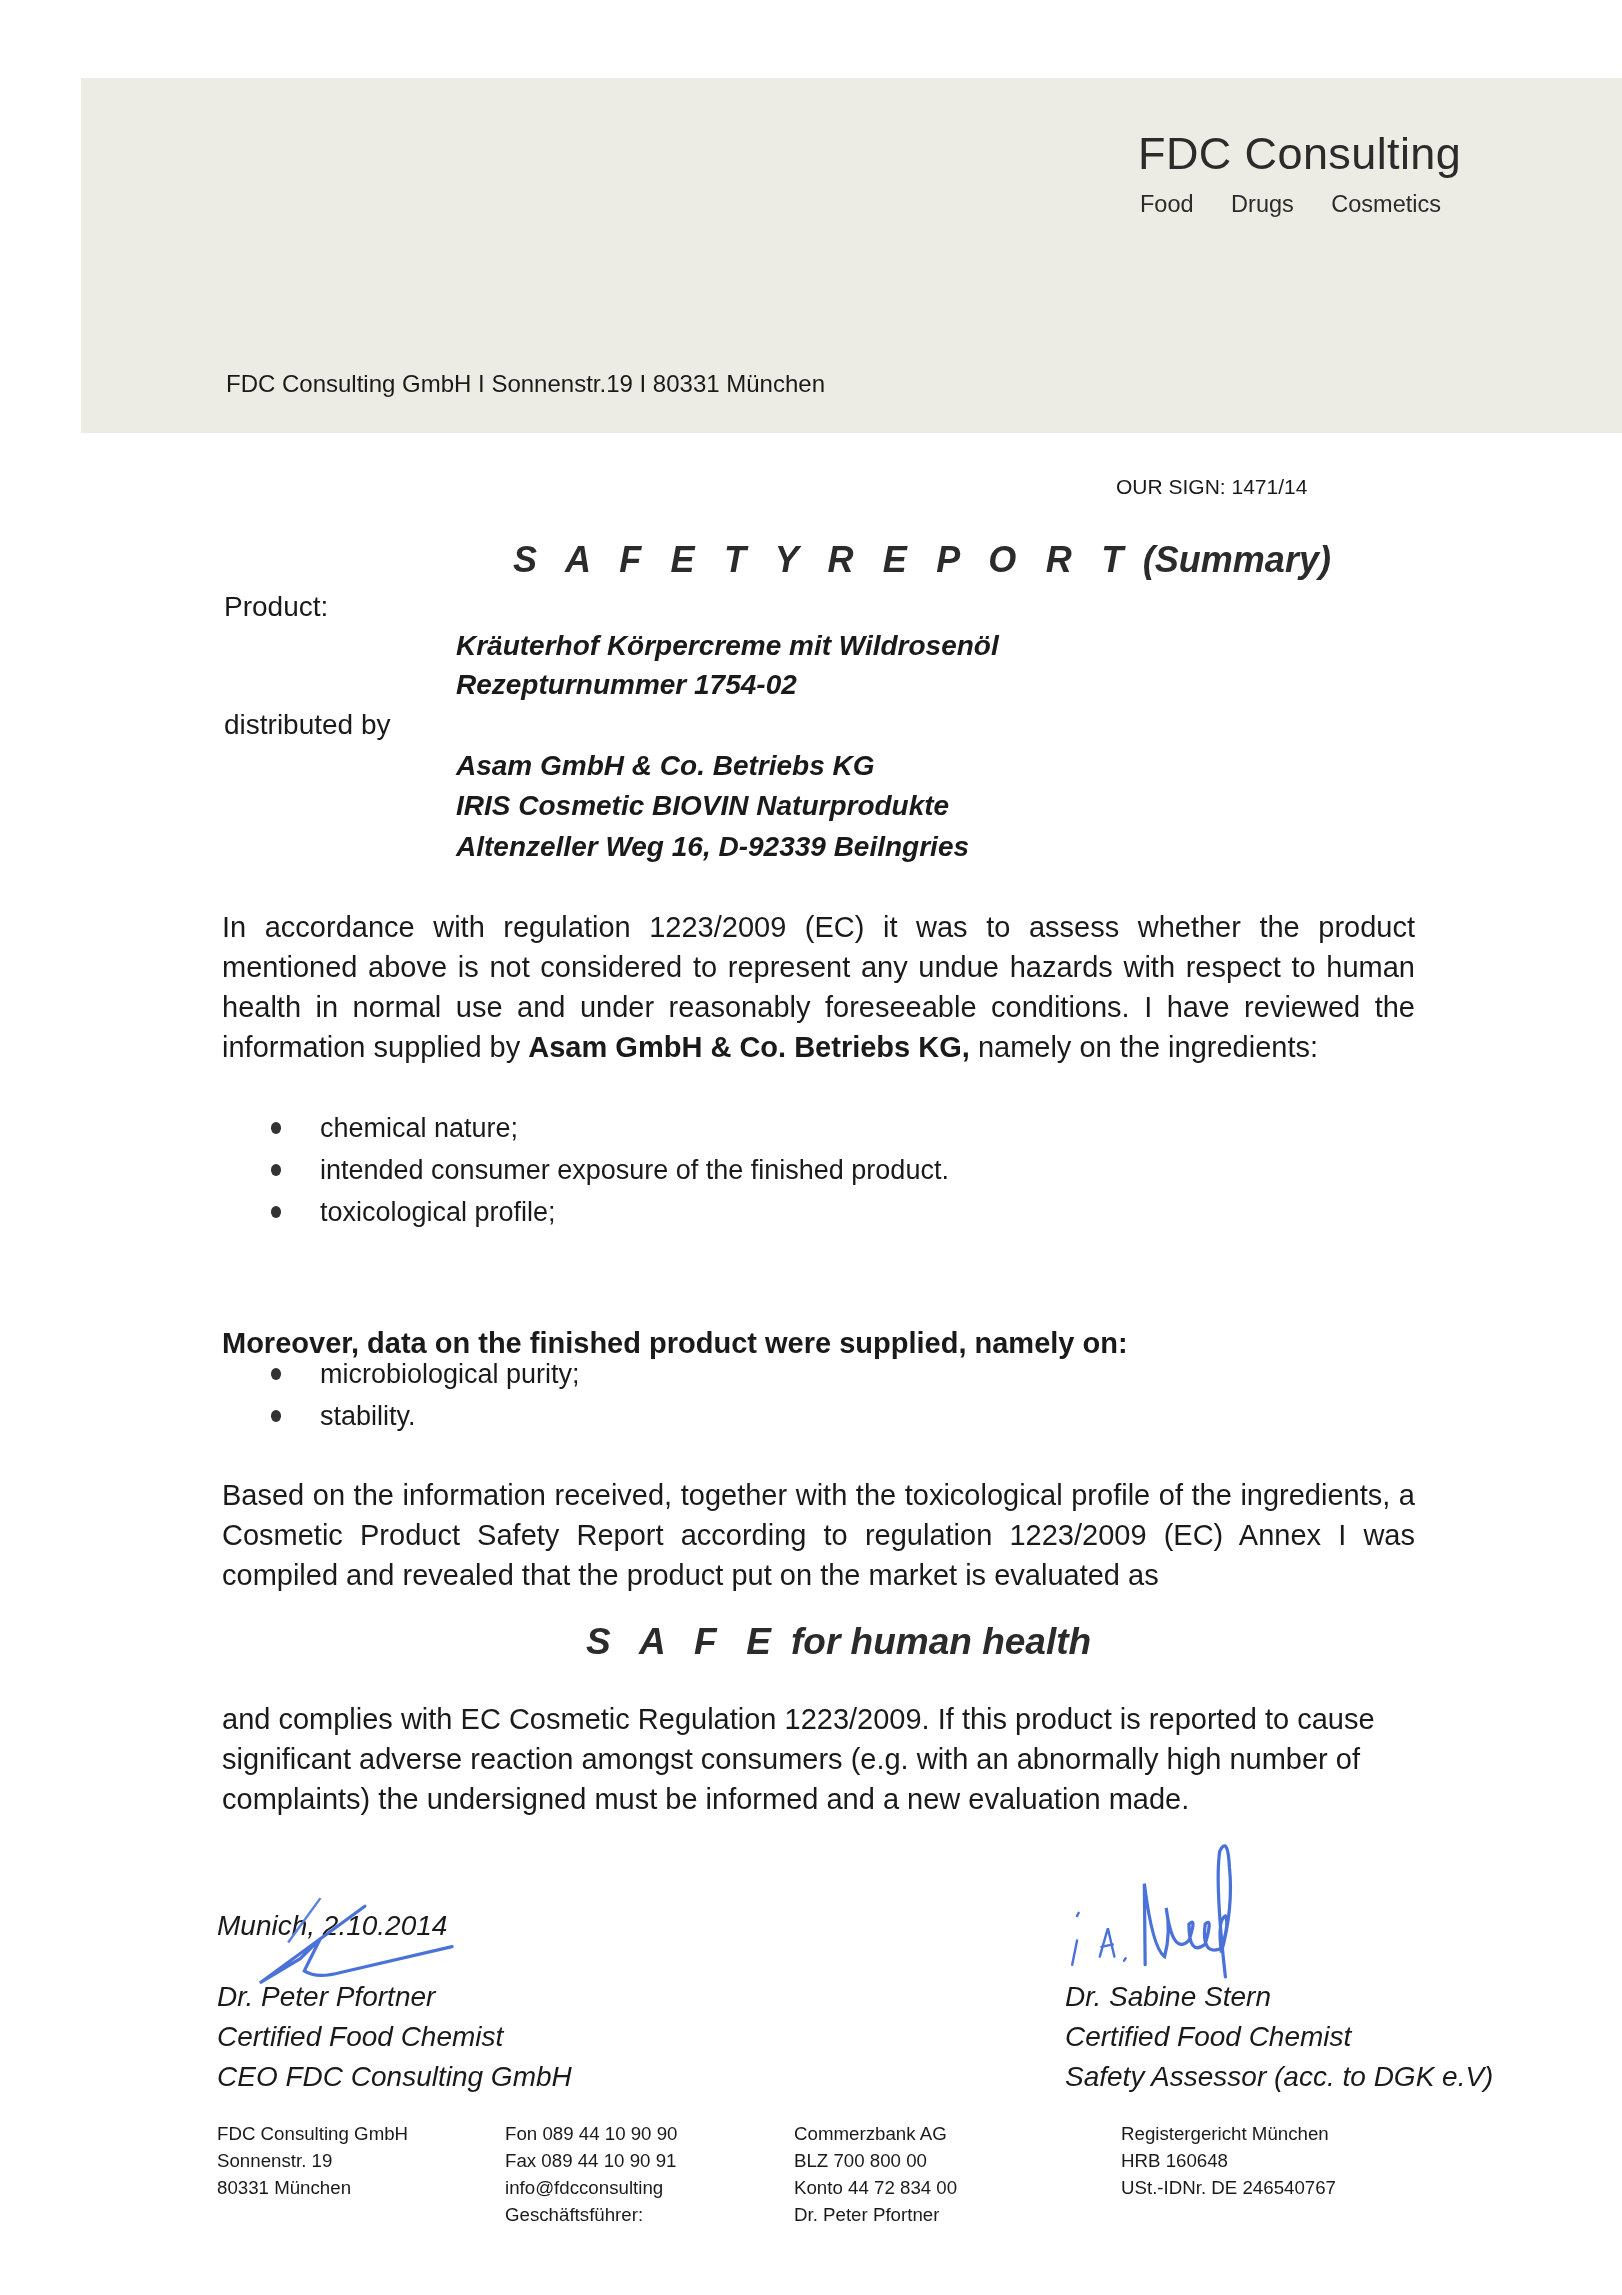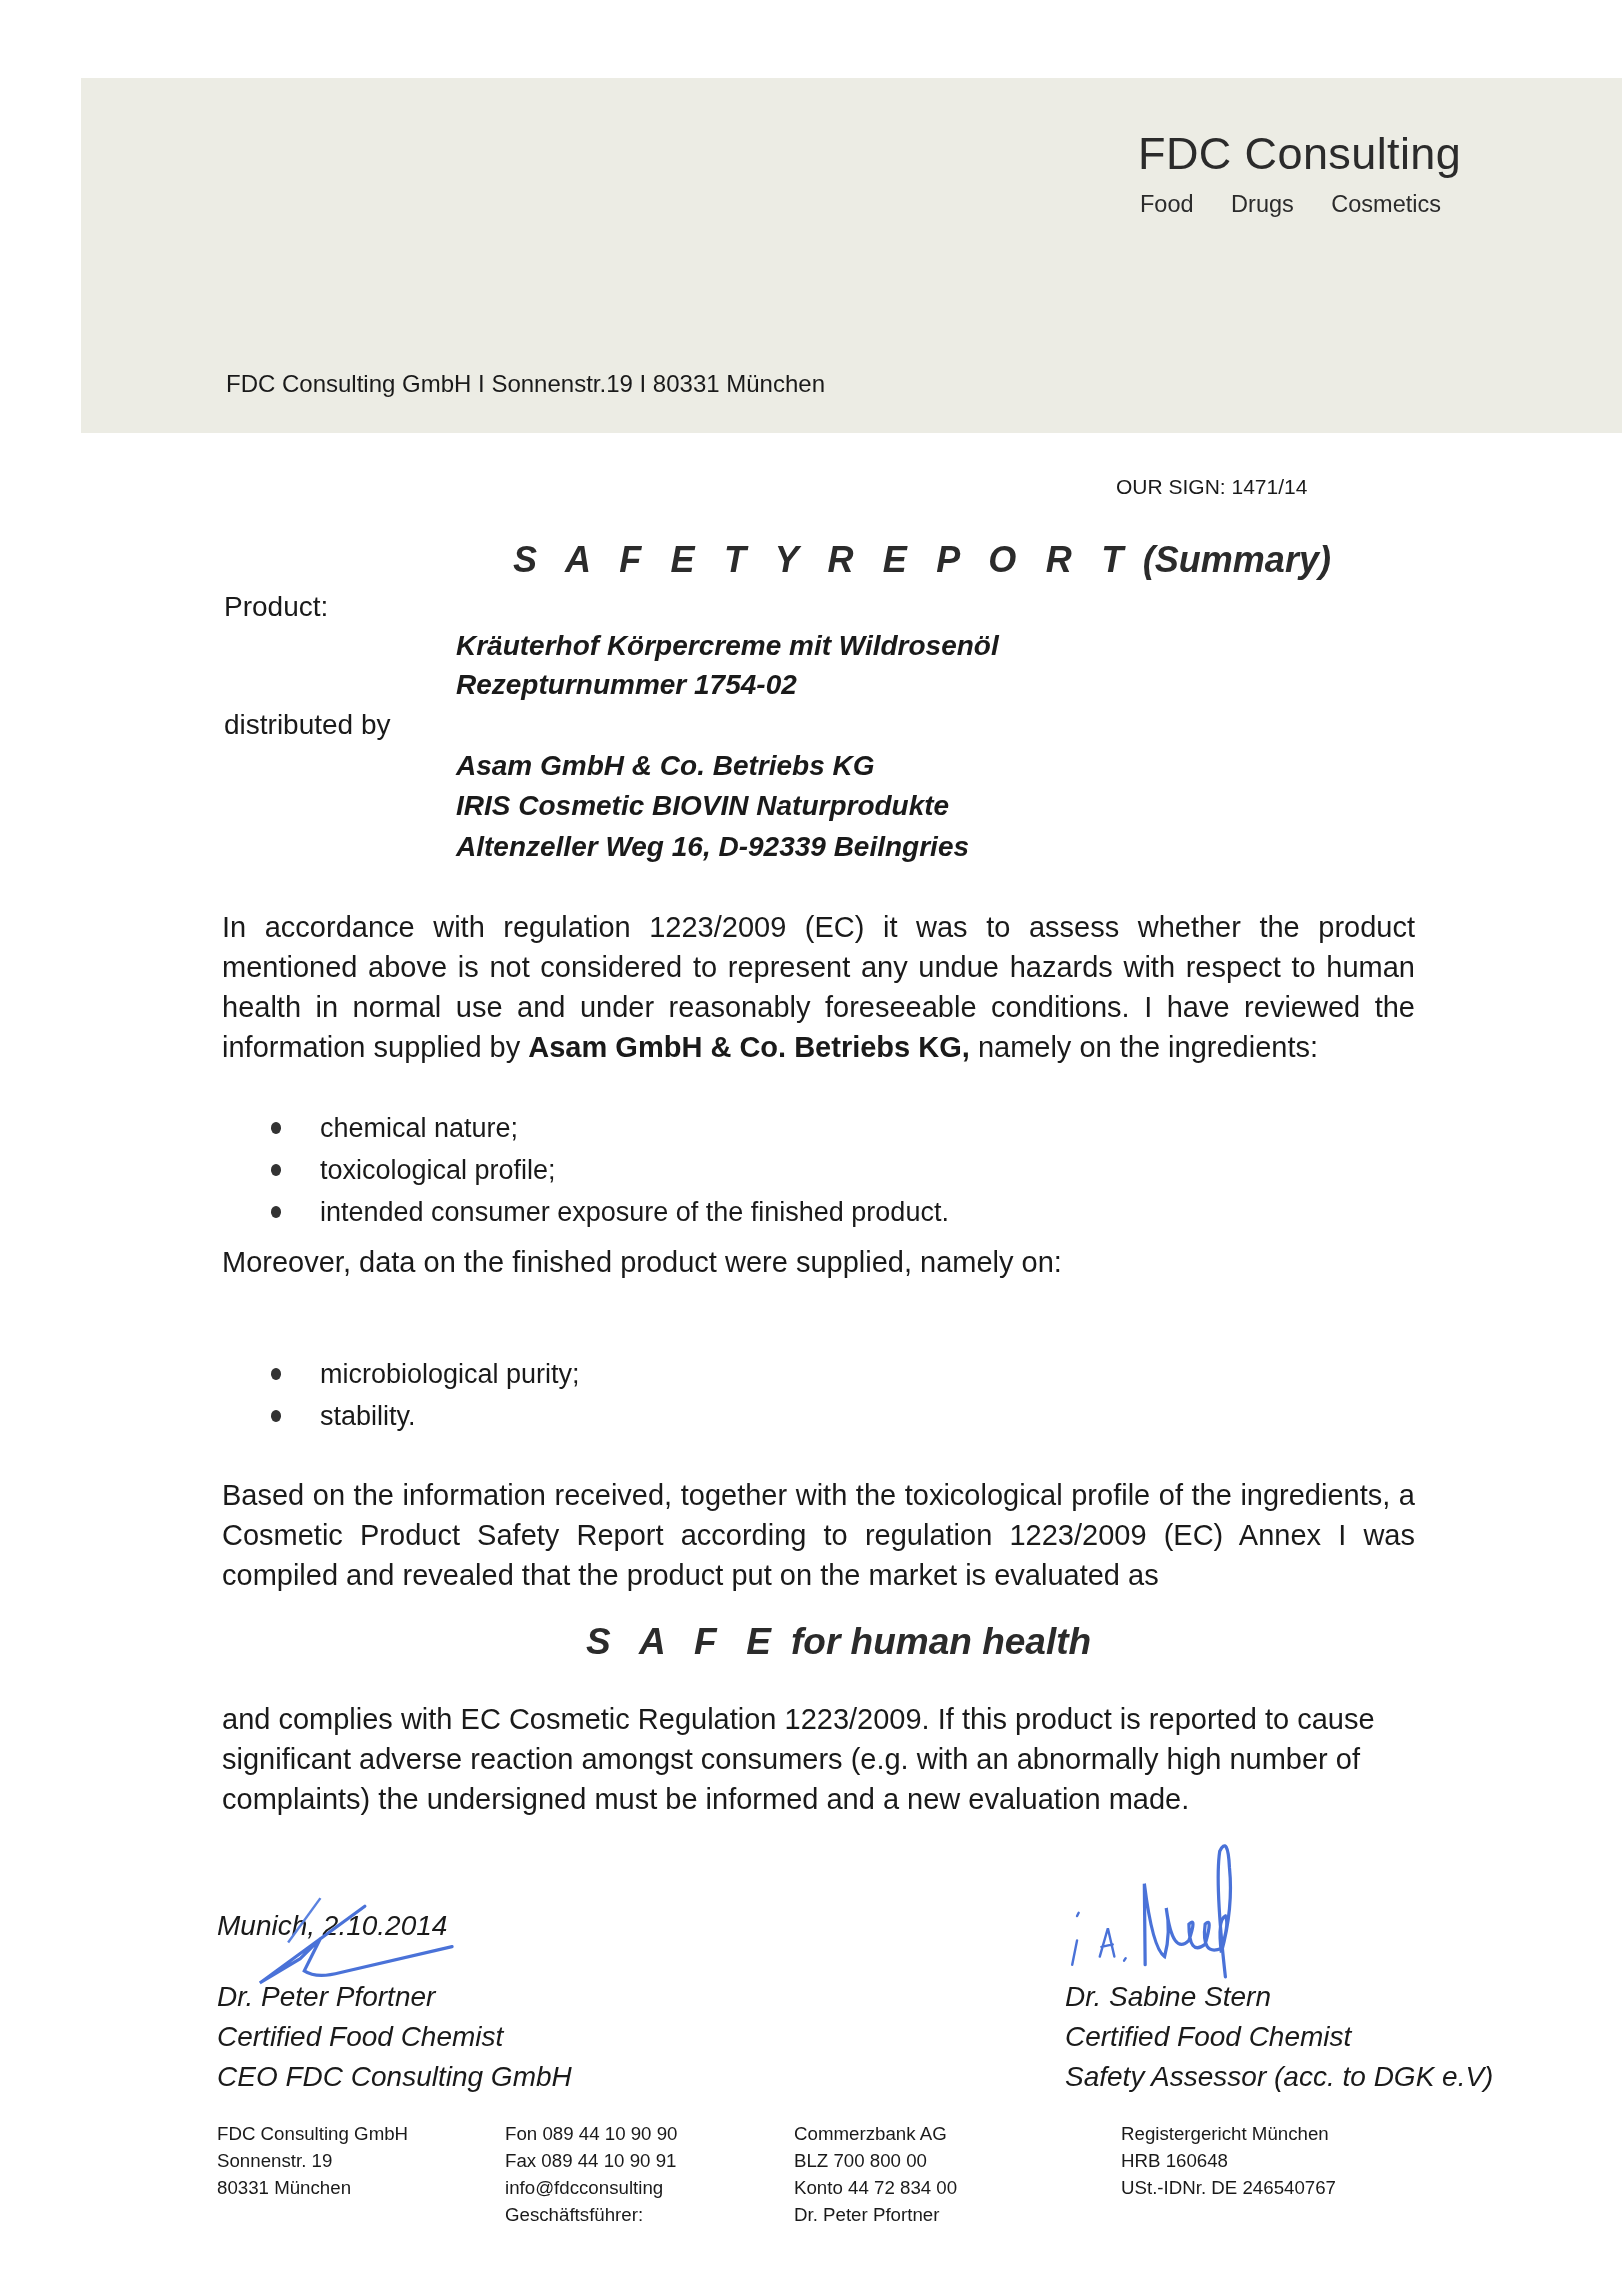--- a/index.html
+++ b/index.html
@@ -51,25 +51,25 @@
 
 <div class="abs label" style="top:709px;">distributed by</div>
 <div class="abs bi" style="top:750px;">Asam GmbH &amp; Co. Betriebs KG</div>
 <div class="abs bi" style="top:790px;">IRIS Cosmetic BIOVIN Naturprodukte</div>
 <div class="abs bi" style="top:831px;">Altenzeller Weg 16, D-92339 Beilngries</div>
 
 <div class="abs para" style="top:907px;"><span>In accordance with regulation 1223/2009 (EC) it was to assess whether the product mentioned above is not considered to represent any undue hazards with respect to human health in normal use and under reasonably foreseeable conditions. I have reviewed the information supplied by </span><b>Asam GmbH &amp; Co. Betriebs KG,</b><span> namely on the ingredients:</span></div>
 
 <ul class="abs bullets" style="top:1107px;">
   <li>chemical nature;</li>
+  <li>intended consumer exposure of the finished product.</li>
   <li>toxicological profile;</li>
-  <li>intended consumer exposure of the finished product.</li>
 </ul>
 
-<div class="abs para left" style="top:1242px;">Moreover, data on the finished product were supplied, namely on:</div>
+<div class="abs para left" style="top:1323px;font-weight:bold;">Moreover, data on the finished product were supplied, namely on:</div>
 
 <ul class="abs bullets" style="top:1353px;">
   <li>microbiological purity;</li>
   <li>stability.</li>
 </ul>
 
 <div class="abs para" style="top:1475px;">Based on the information received, together with the toxicological profile of the ingredients, a Cosmetic Product Safety Report according to regulation 1223/2009 (EC) Annex I was compiled and revealed that the product put on the market is evaluated as</div>
 
 <div class="abs safe">
   <span class="spaced">S A F E</span>

